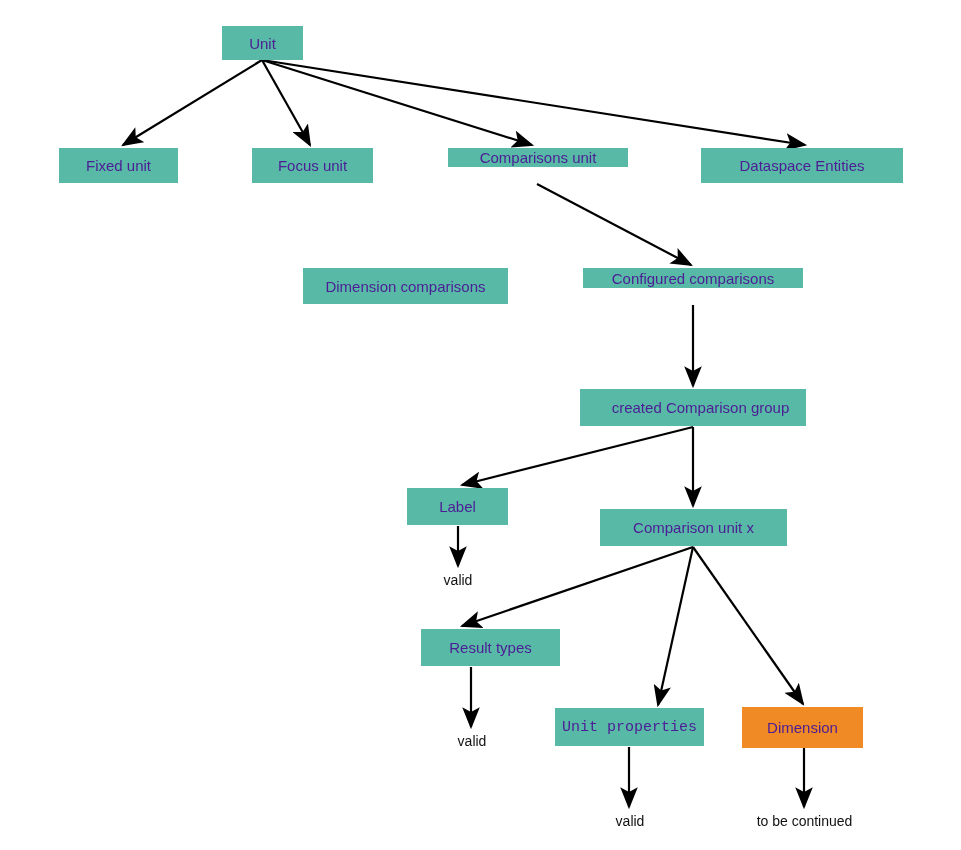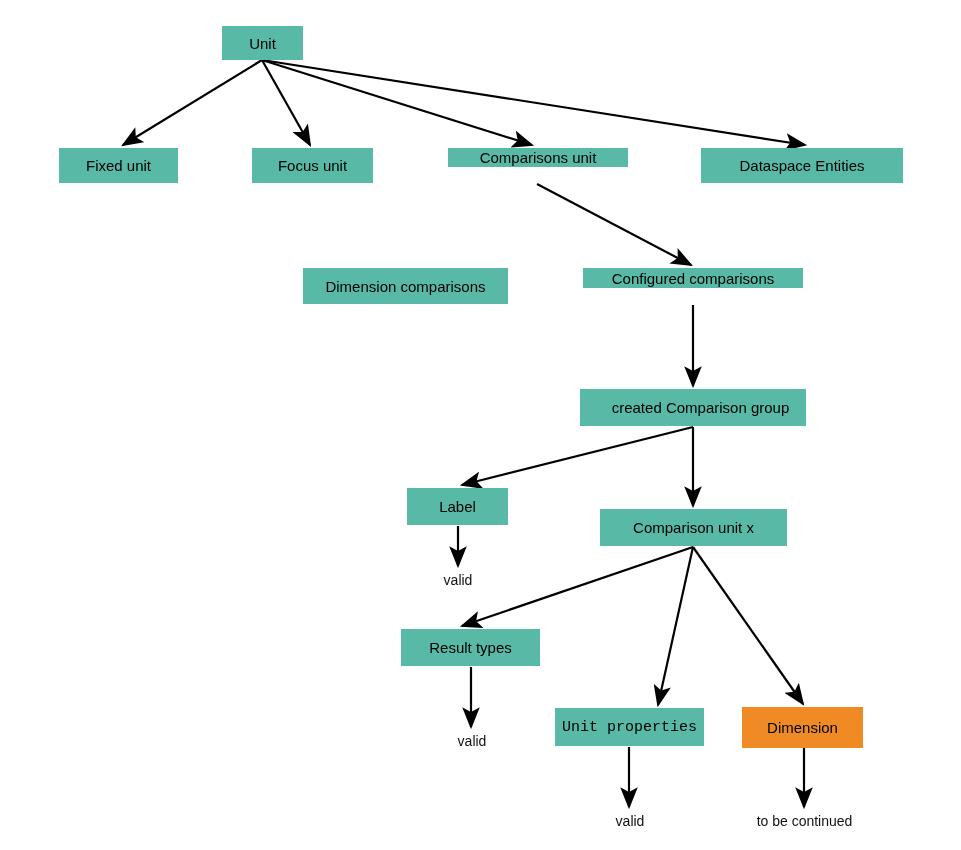--- a/index.html
+++ b/index.html
@@ -25,21 +25,21 @@
     left: 0;
     width: 961px;
     height: 850px;
   }
   .node-box {
     position: absolute;
     box-sizing: border-box;
     display: flex;
     align-items: center;
     justify-content: center;
-    color: #000000;
+    color: #4c1d95;
     font-size: 15px;
     font-family: "Liberation Sans", sans-serif;
     line-height: 1;
     white-space: nowrap;
     user-select: none;
   }
   .leaf-label {
     position: absolute;
     box-sizing: border-box;
     display: flex;
@@ -107,21 +107,21 @@
       </div>
       <div class="node-box" style="left: 580px; top: 389px; width: 226px; height: 37px; background: rgb(88, 185, 166); padding-left: 15px;">
         <span>created Comparison group</span>
       </div>
       <div class="node-box" style="left: 407px; top: 488px; width: 101px; height: 37px; background: rgb(88, 185, 166);">
         <span>Label</span>
       </div>
       <div class="node-box" style="left: 600px; top: 509px; width: 187px; height: 37px; background: rgb(88, 185, 166);">
         <span>Comparison unit x</span>
       </div>
-      <div class="node-box" style="left: 401px; top: 629px; width: 139px; height: 37px; background: rgb(88, 185, 166);">
+      <div class="node-box" style="left: 421px; top: 629px; width: 139px; height: 37px; background: rgb(88, 185, 166);">
         <span>Result types</span>
       </div>
       <div class="node-box" style="left: 555px; top: 708px; width: 149px; height: 38px; background: rgb(88, 185, 166); font-family: Liberation Mono, monospace;">
         <span>Unit properties</span>
       </div>
       <div class="node-box" style="left: 742px; top: 707px; width: 121px; height: 41px; background: rgb(239, 138, 36); align-items: center;">
         <span>Dimension</span>
       </div>
     </div>
   <div id="leaf-layer">

